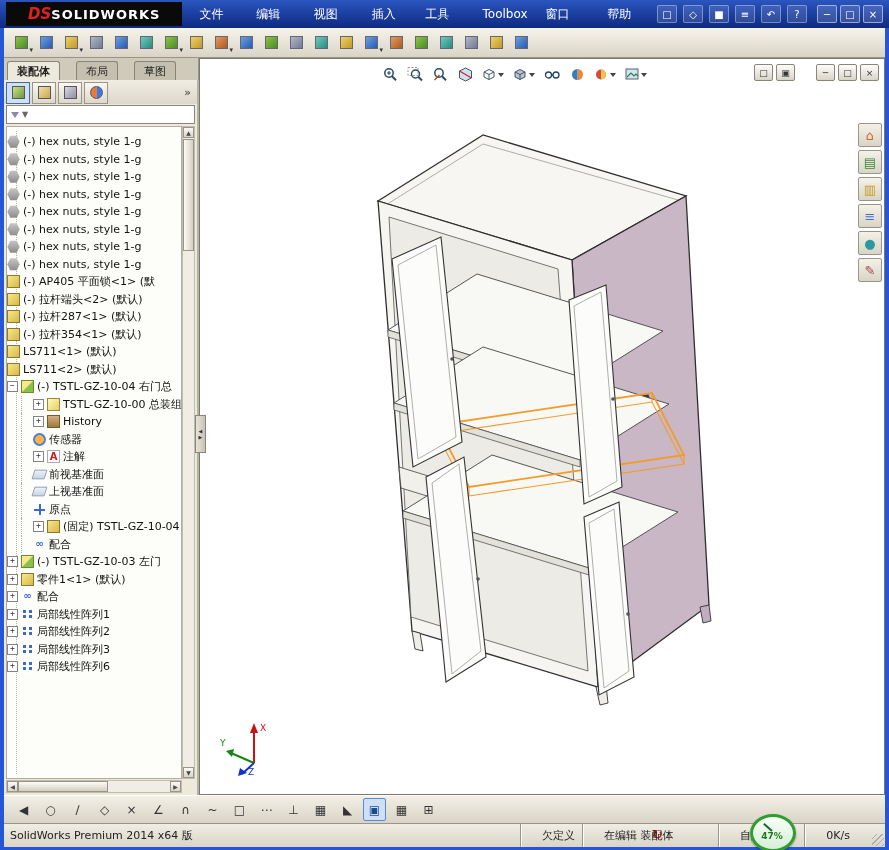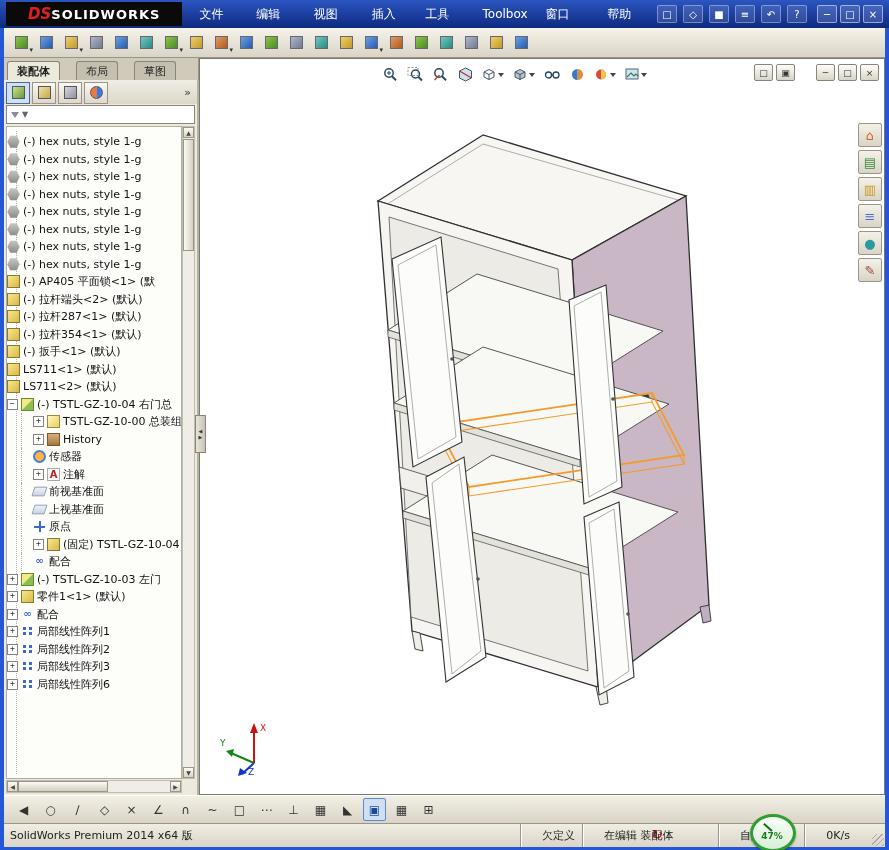--- a/index.html
+++ b/index.html
@@ -314,25 +314,20 @@
         <span class="lbl">(-) 拉杆287&lt;1&gt; (默认)</span>
       </div>
       <div class="trow">
 
         <span class="ic ic-part"></span>
         <span class="lbl">(-) 拉杆354&lt;1&gt; (默认)</span>
       </div>
       <div class="trow">
 
         <span class="ic ic-part"></span>
-        <span class="lbl">(-) 扳手&lt;1&gt; (默认)</span>
-      </div>
-      <div class="trow">
-
-        <span class="ic ic-part"></span>
         <span class="lbl">LS711&lt;1&gt; (默认)</span>
       </div>
       <div class="trow">
 
         <span class="ic ic-part"></span>
         <span class="lbl">LS711&lt;2&gt; (默认)</span>
       </div>
       <div class="trow">
         <span class="exp">−</span>
         <span class="ic ic-asm"></span>

